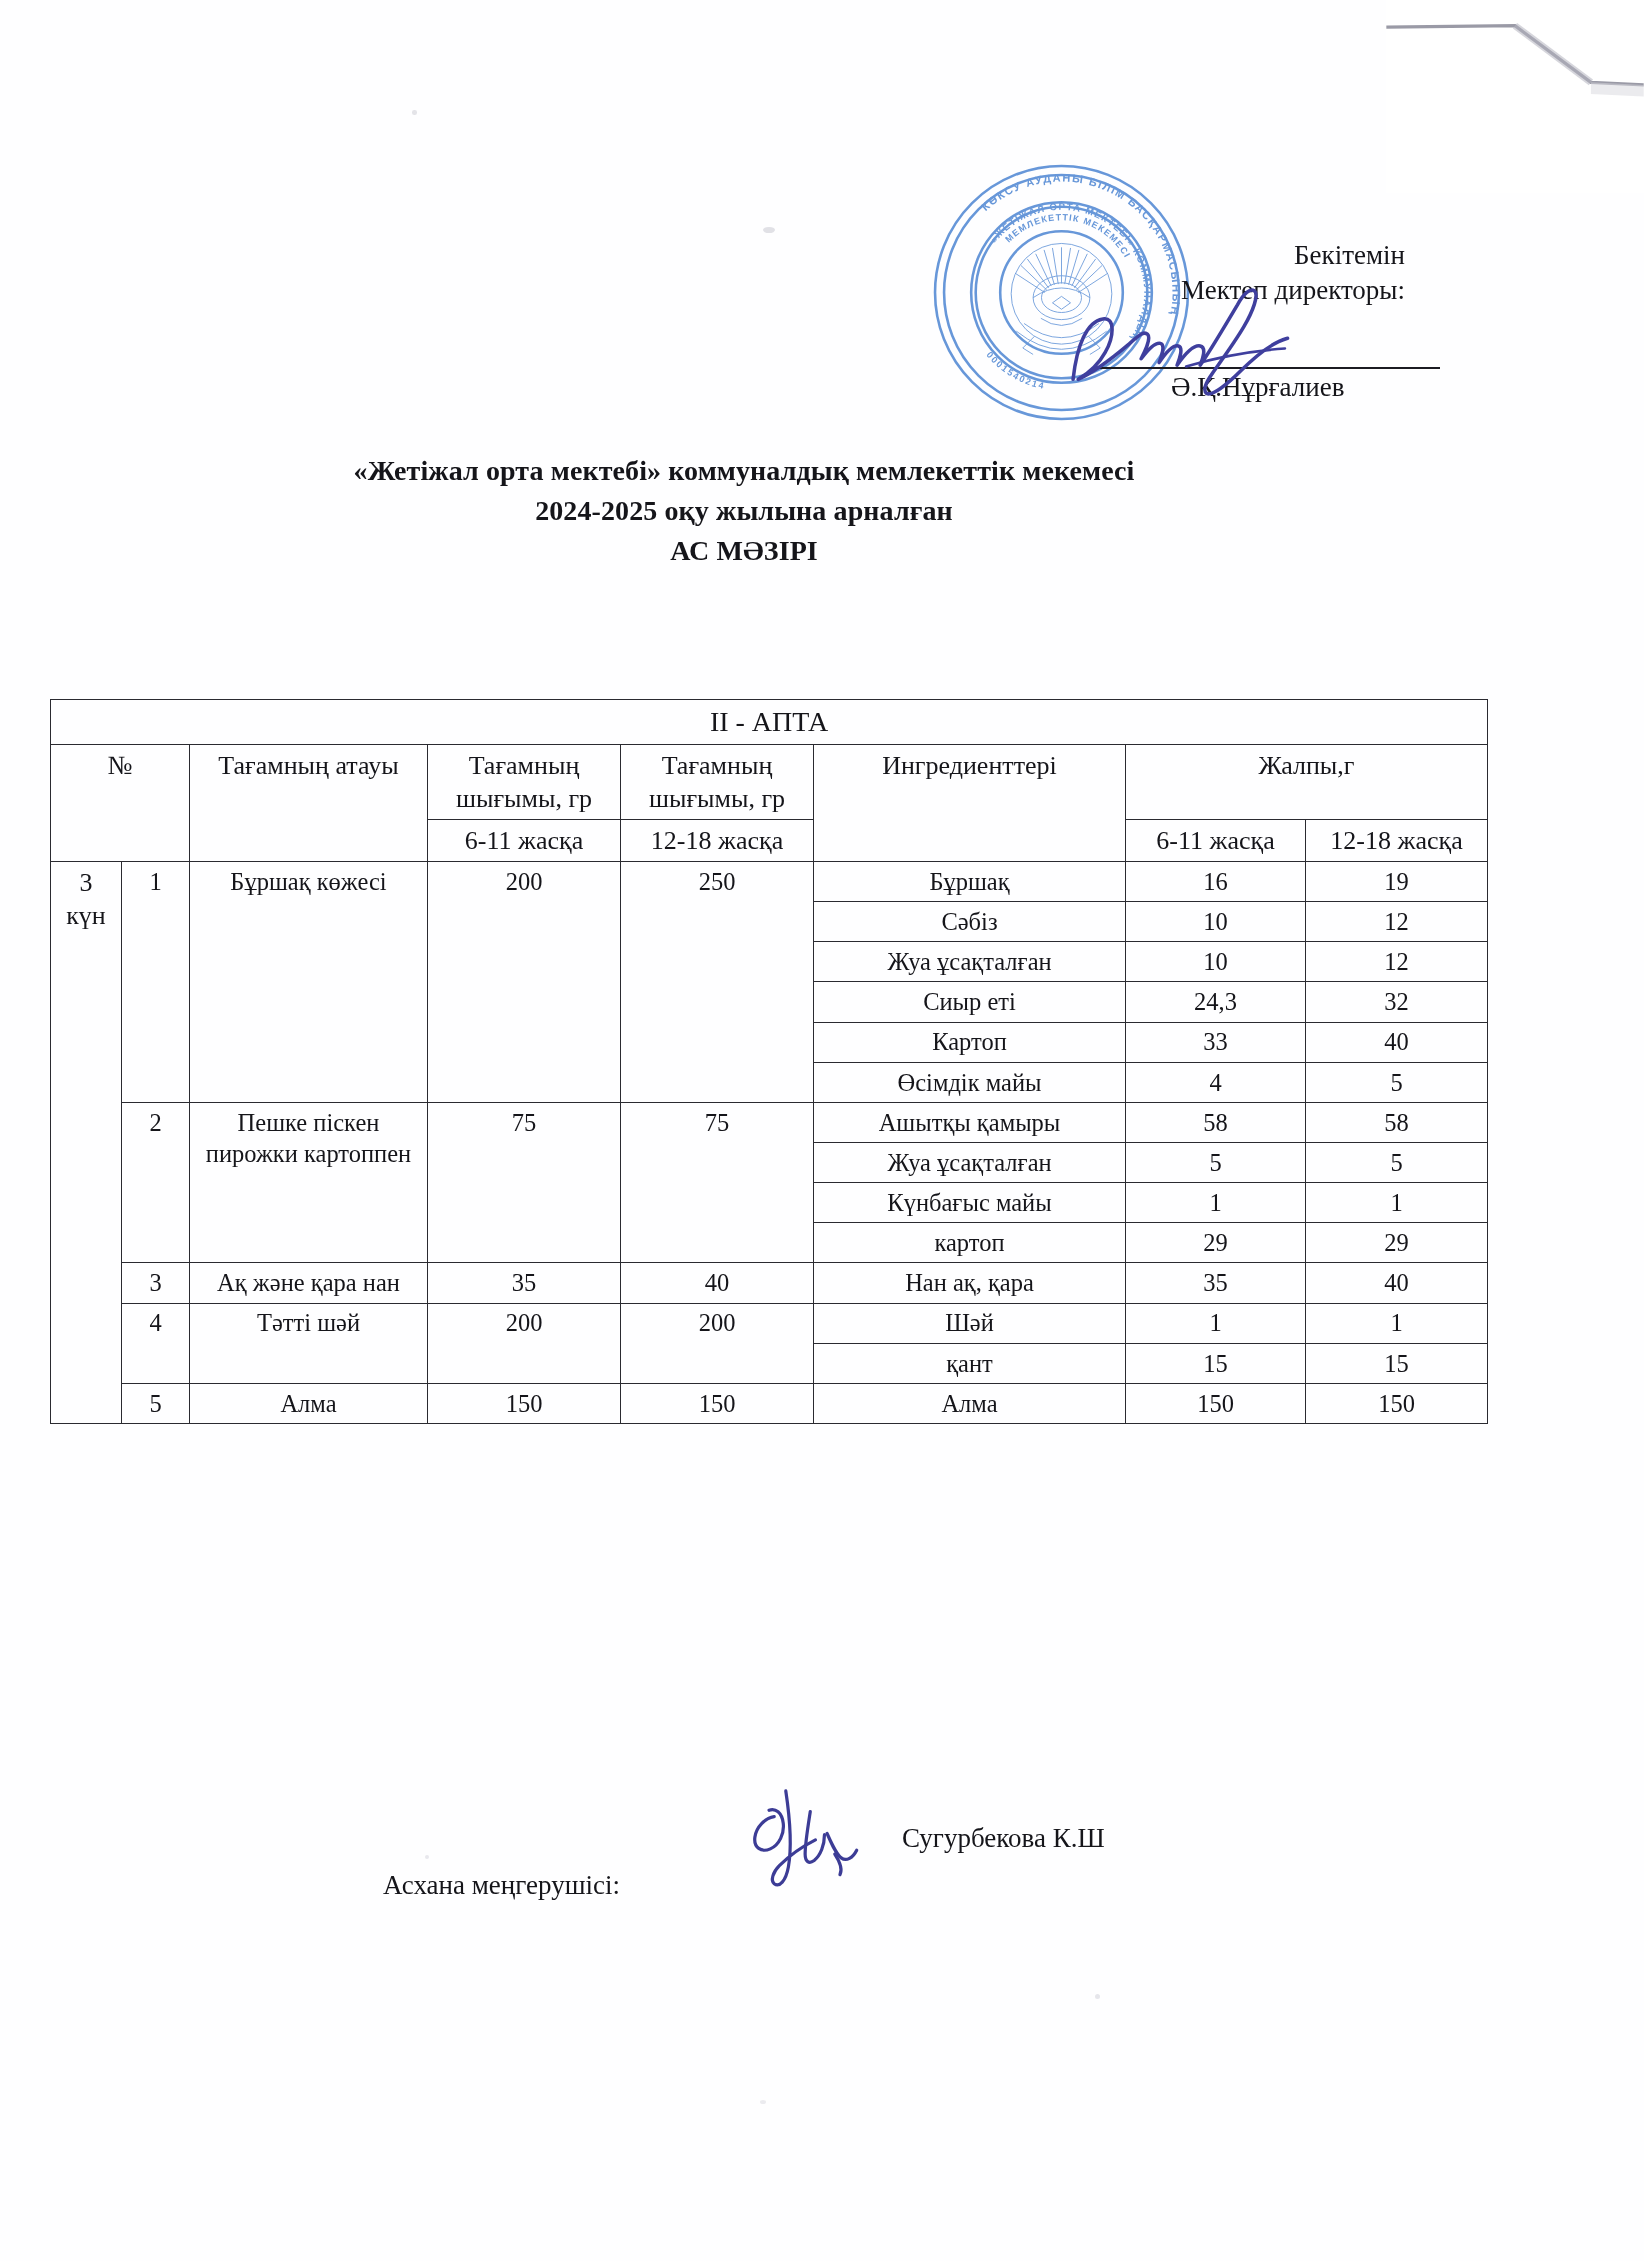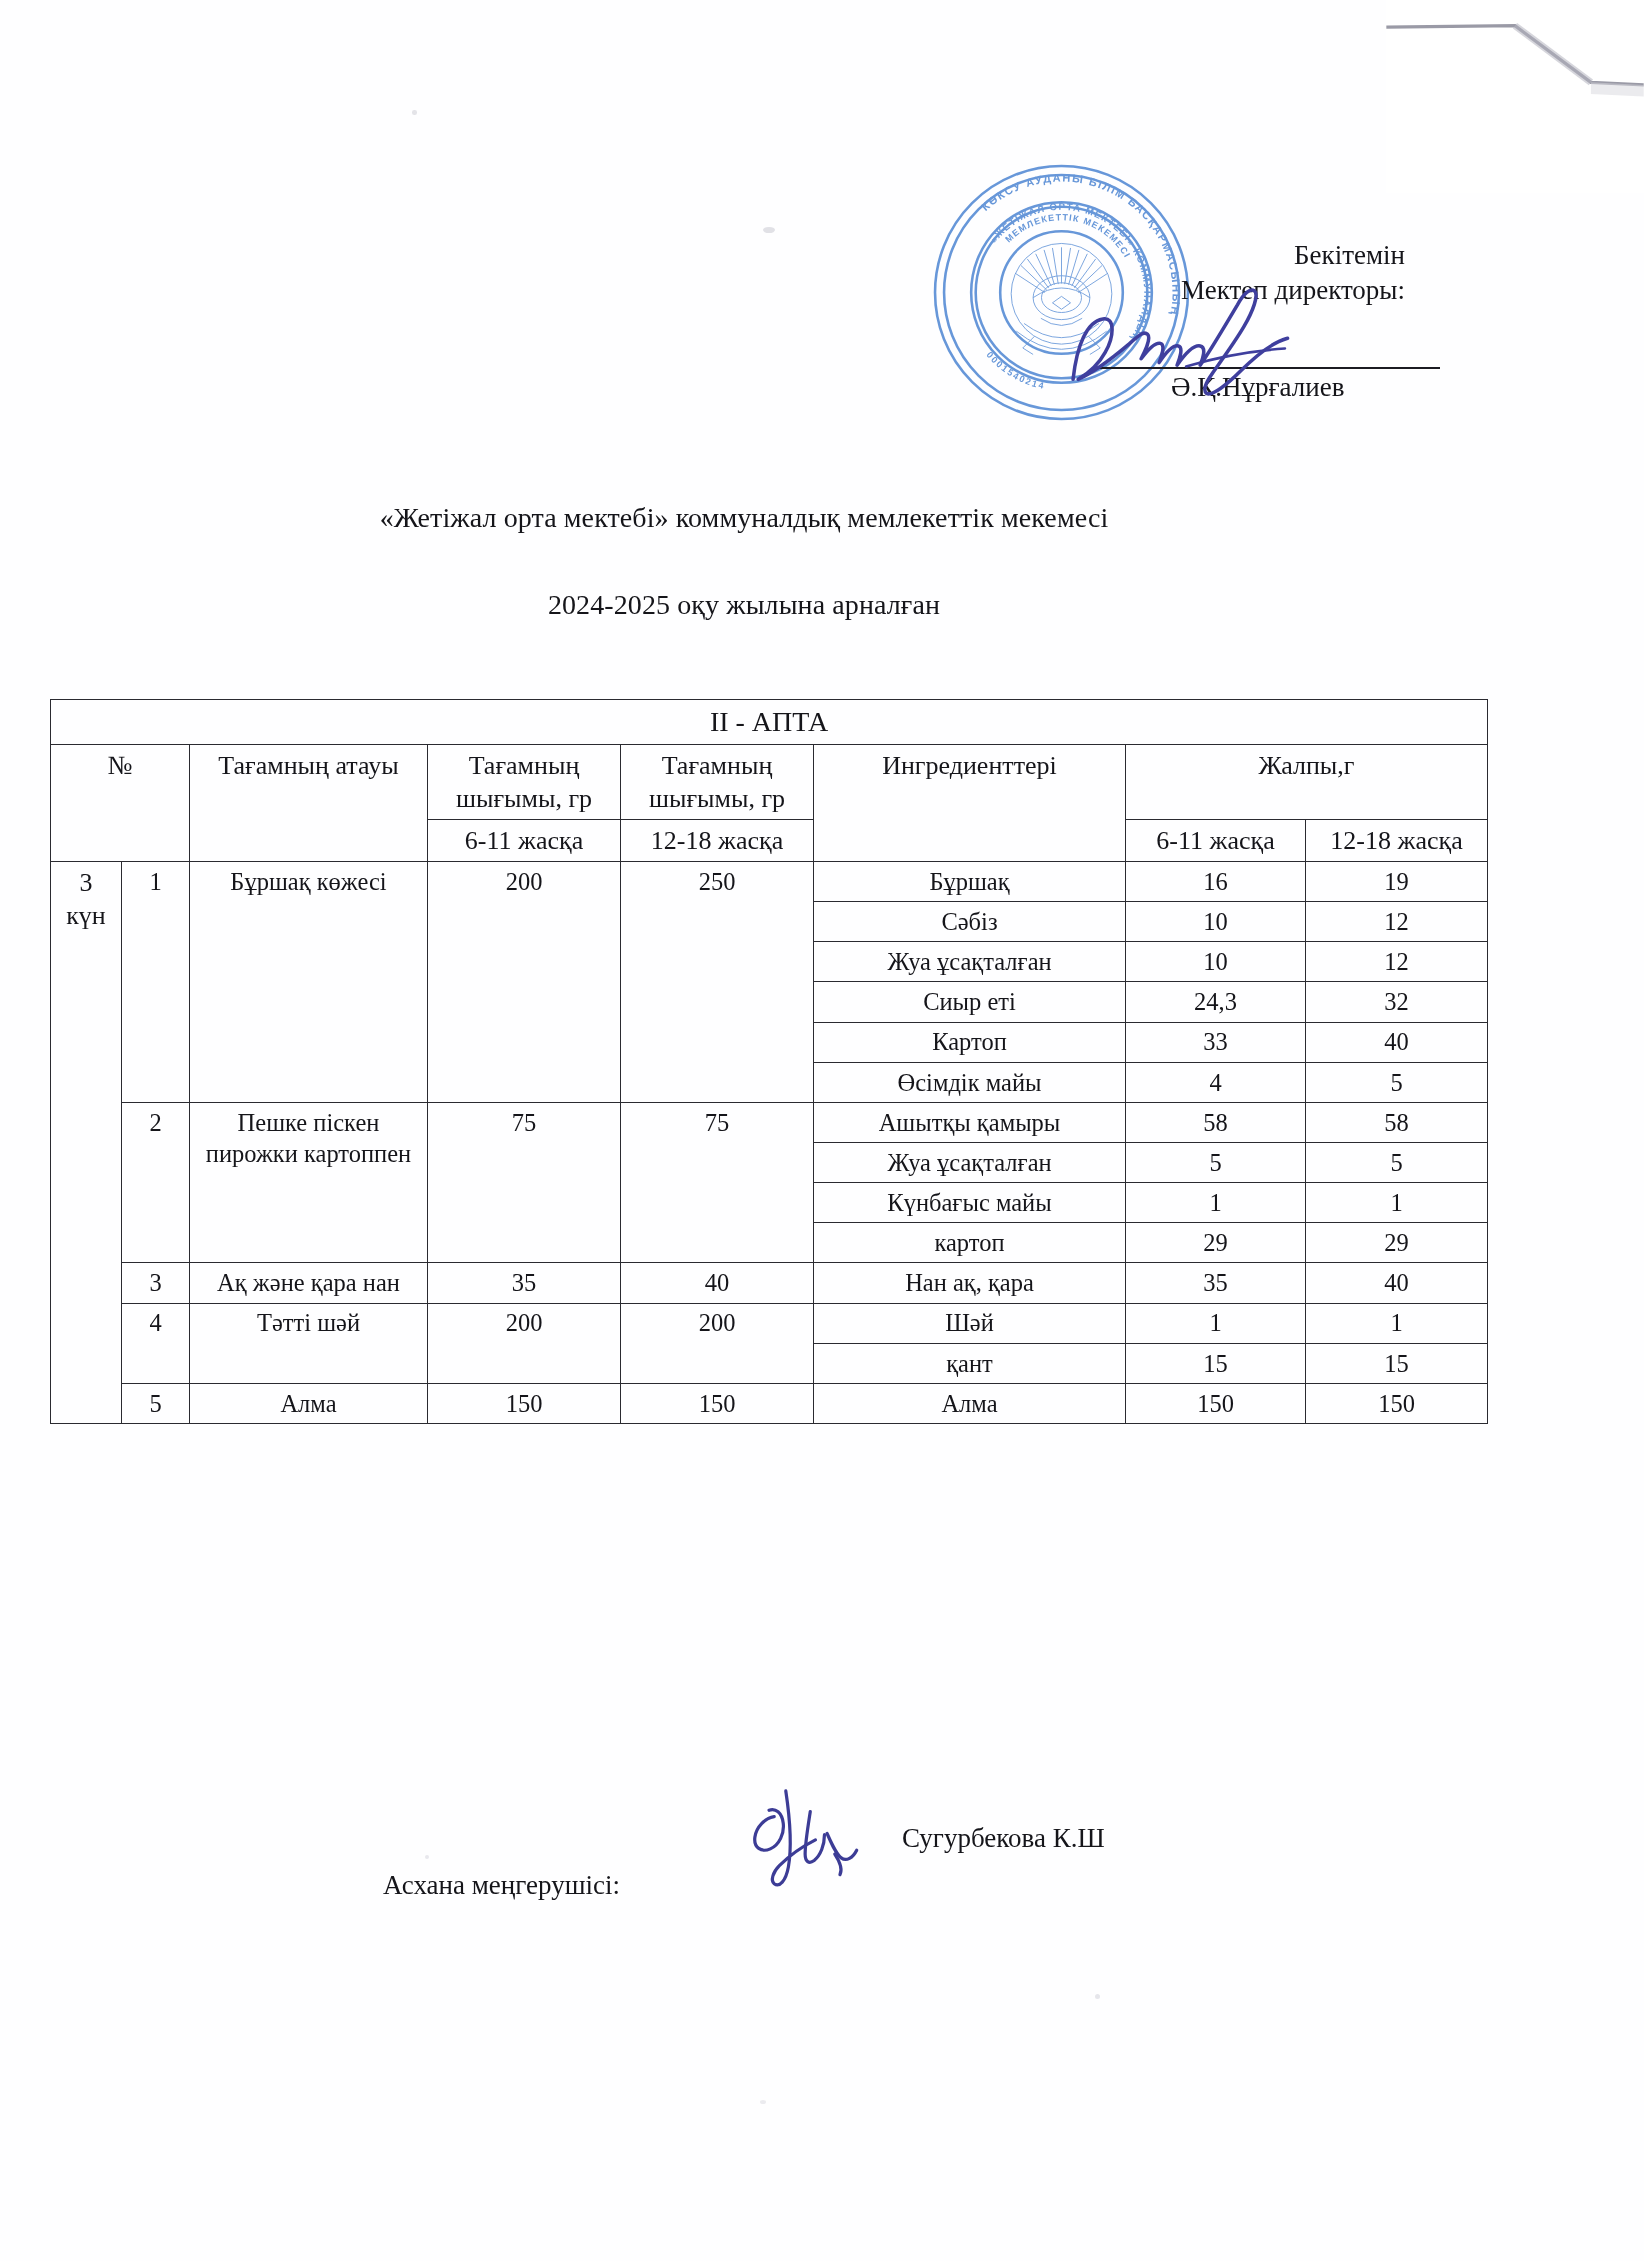--- a/index.html
+++ b/index.html
@@ -85,25 +85,24 @@
   
   #titles {
     position: absolute;
     left: 0;
     top: 451px;
     width: 1488px;
     text-align: center;
     z-index: 5;
   }
   #titles .t-line {
-    font-weight: normal;
+    font-weight: bold;
     font-size: 28px;
     line-height: 1.42;
     letter-spacing: 0.1px;
-    margin-top: 47px;
   }
 
   
   #menu-table-wrap {
     position: absolute;
     left: 50px;
     top: 699px;
     width: 1438px;
     z-index: 5;
   }
@@ -275,20 +274,21 @@
                C226,102 248,64 266,34 C276,16 286,8 292,12 C300,18 290,44 276,68
                C262,92 240,122 226,142 C216,156 212,168 218,172
                C226,176 248,160 272,136 C296,112 322,92 344,86" stroke-width="5.5"></path>
       <path d="M186,130 C226,118 286,106 340,102" stroke-width="4"></path>
     </g>
   </svg>
 
   <div id="titles">
     <div class="t-line">«Жетіжал орта мектебі» коммуналдық мемлекеттік мекемесі</div>
     <div class="t-line">2024-2025 оқу жылына арналған</div>
+    <div class="t-line">АС МӘЗІРІ</div>
   </div>
 
   <div id="menu-table-wrap">
     <table class="menu">
       <colgroup>
         <col class="c-day">
           <col class="c-num">
           <col class="c-dish">
         <col class="c-out1">
           <col class="c-out2">

